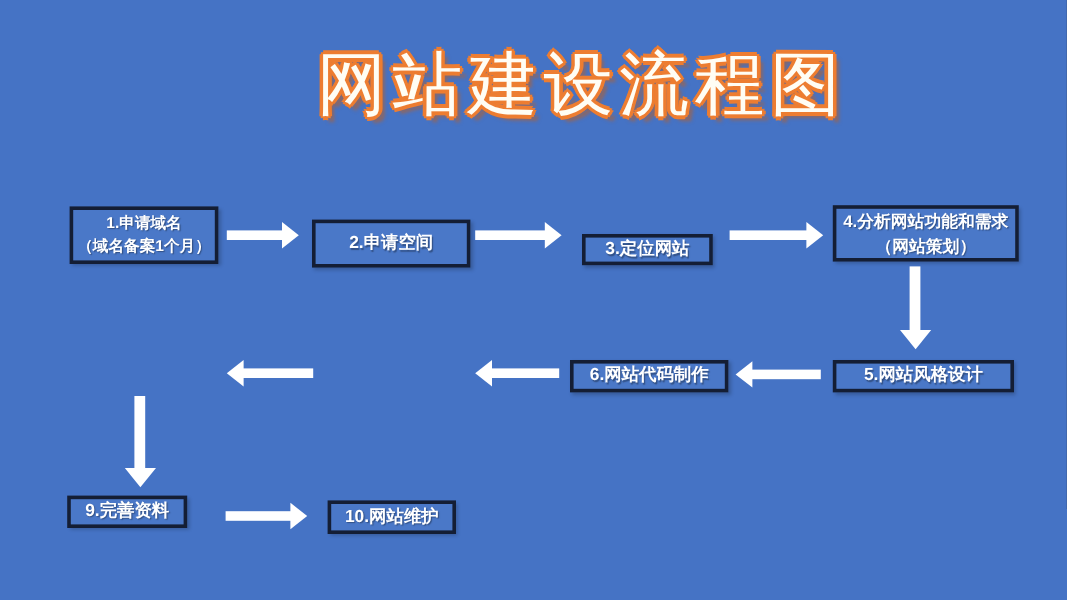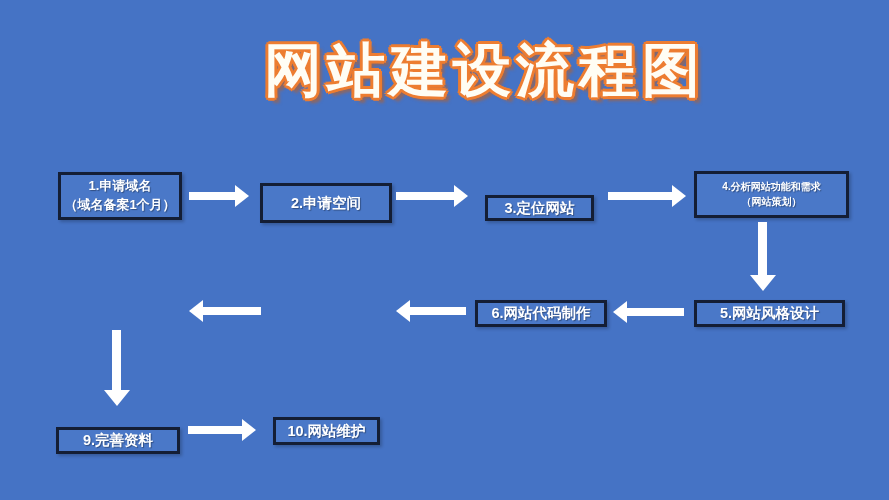--- a/index.html
+++ b/index.html
@@ -13,21 +13,21 @@
     background:var(--background,#4573c5);
     overflow:hidden;
   }
   .title{
     position:absolute;
     top:32px;left:0;width:100%;
     box-sizing:border-box;
     padding-left:80px;
     text-align:center;
     font-size:58px;
-    font-weight:bold;
+    font-weight:normal;
     letter-spacing:5px;
     color:var(--title-fill,#fffdf4);
     text-shadow:
       -2px -2px 0 var(--title-outline,#ed7d31),
        2px -2px 0 var(--title-outline,#ed7d31),
       -2px  2px 0 var(--title-outline,#ed7d31),
        2px  2px 0 var(--title-outline,#ed7d31),
       -3px  0   0 var(--title-outline,#ed7d31),
        3px  0   0 var(--title-outline,#ed7d31),
        0   -3px 0 var(--title-outline,#ed7d31),
@@ -47,21 +47,21 @@
     justify-content:center;
     font-weight:bold;
     font-size:14.5px;
     line-height:1.3;
     text-align:center;
     text-shadow:1px 1px 1px rgba(0,0,0,0.35);
     box-shadow:2px 2px 3px rgba(0,0,0,0.22);
     white-space:nowrap;
   }
   .box.small{font-size:13px;line-height:1.45;}
-  .box.medium{font-size:10px;line-height:1.45;}
+  .box.medium{font-size:14px;line-height:1.45;}
   .arrow{position:absolute;height:22px;}
   .arrow.right::before{
     content:'';position:absolute;left:0;right:13px;top:7px;height:8px;
     background:var(--arrow,#fff);
   }
   .arrow.right::after{
     content:'';position:absolute;right:0;top:0;width:0;height:0;
     border-top:11px solid transparent;border-bottom:11px solid transparent;
     border-left:14px solid var(--arrow,#fff);
   }
@@ -129,21 +129,21 @@
   </div>
 
   <div class="arrow left" style="left:396px;top:300px;width:70px;"></div>
 
 
   <div class="arrow left" style="left:189px;top:300px;width:72px;"></div>
 
 
   <div class="arrow down" style="left:104px;top:330px;height:76px;"></div>
 
-  <div class="box" style="left:56px;top:427px;width:124px;height:27px;">
+  <div class="box" style="left:56px;top:413px;width:100px;height:27px;">
     <span>9.完善资料</span>
   </div>
 
   <div class="arrow right" style="left:188px;top:419px;width:68px;"></div>
 
   <div class="box" style="left:273px;top:417px;width:107px;height:28px;">
     <span>10.网站维护</span>
   </div>
 
 </div>

